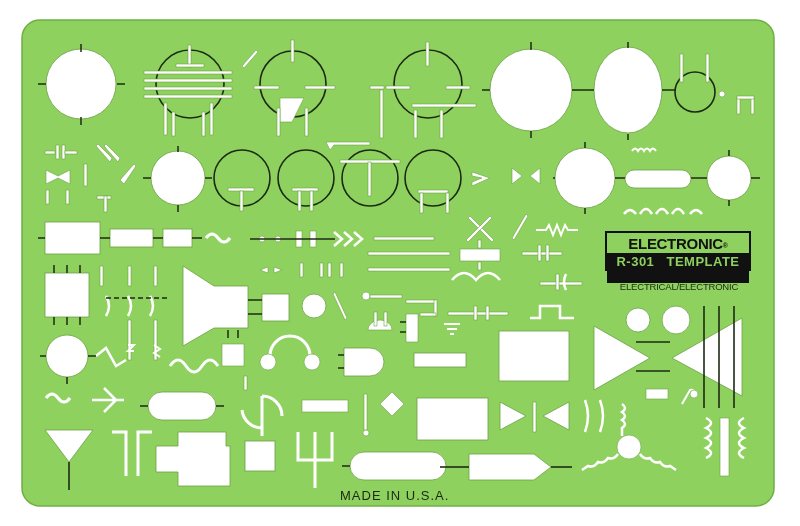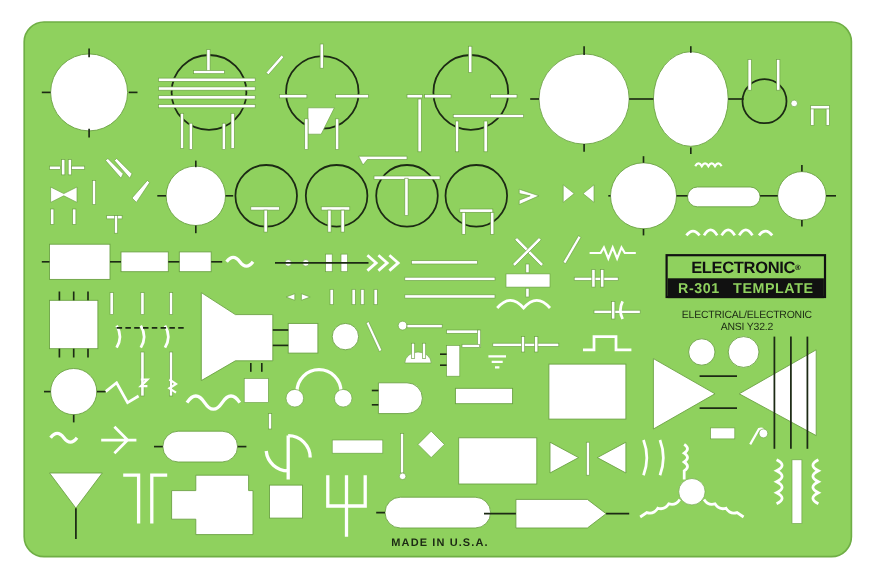--- a/index.html
+++ b/index.html
@@ -1,23 +1,23 @@
 <!DOCTYPE html>
 <html><head>
 <meta charset="utf-8">
 <style>
   html,body{margin:0;padding:0;background:#ffffff;}
   body{width:800px;height:526px;position:relative;overflow:hidden;font-family:"Liberation Sans",sans-serif;}
   #stage{position:absolute;left:0;top:0;width:800px;height:526px;}
   .label-box{position:absolute;left:605px;top:231px;width:146px;height:40px;border:2px solid #111;box-sizing:border-box;}
   .label-brand{position:absolute;left:0;top:0;width:100%;height:20px;text-align:center;font-weight:bold;font-size:15px;line-height:21px;color:#111;letter-spacing:-0.3px;}
   .label-brand .reg{font-size:7px;vertical-align:middle;}
-  .label-model{position:absolute;left:0;top:20px;width:100%;height:18px;background:#111;color:#8fd15e;font-weight:bold;font-size:13px;line-height:18px;text-align:center;letter-spacing:0.5px;word-spacing:8px;}
+  .label-model{position:absolute;left:0;top:20px;width:100%;height:30px;background:#111;color:#8fd15e;font-weight:bold;font-size:13px;line-height:18px;text-align:center;letter-spacing:0.5px;word-spacing:8px;}
   .label-sub{position:absolute;left:596px;width:166px;text-align:center;font-size:9.5px;color:#1c2a14;line-height:11px;letter-spacing:-0.2px;}
-  .made{position:absolute;left:340px;top:488px;width:120px;text-align:center;font-size:10px;color:#1c2a14;letter-spacing:1px;font-weight:bold;}
+  .made{position:absolute;left:340px;top:488px;width:120px;text-align:left;font-size:13px;color:#1c2a14;letter-spacing:1px;font-weight:normal;}
 </style>
 </head>
 <body>
 
 <div id="stage">
 <svg width="800" height="526" viewBox="0 0 800 526" xmlns="http://www.w3.org/2000/svg">
 
   <rect x="22" y="20" width="752" height="486" rx="18" ry="18" fill="#8fd15e" stroke="#6fae45" stroke-width="1.5"></rect>
 
   <g fill="#ffffff" stroke="#6aa142" stroke-width="0.8">
@@ -372,15 +372,14 @@
         <line x1="400" y1="332" x2="406" y2="332"></line>
   </g>
 </svg>
 
   
   <div class="label-box">
     <div class="label-brand"><span>ELECTRONIC</span><span class="reg">®</span></div>
     <div class="label-model">R-301 TEMPLATE</div>
   </div>
   <div class="label-sub" style="top:281px;">ELECTRICAL/ELECTRONIC</div>
-  <div class="label-sub" style="top:292px;">ANSI Y32.2</div>
   <div class="made">MADE IN U.S.A.</div>
 </div>
 
 </body></html>

